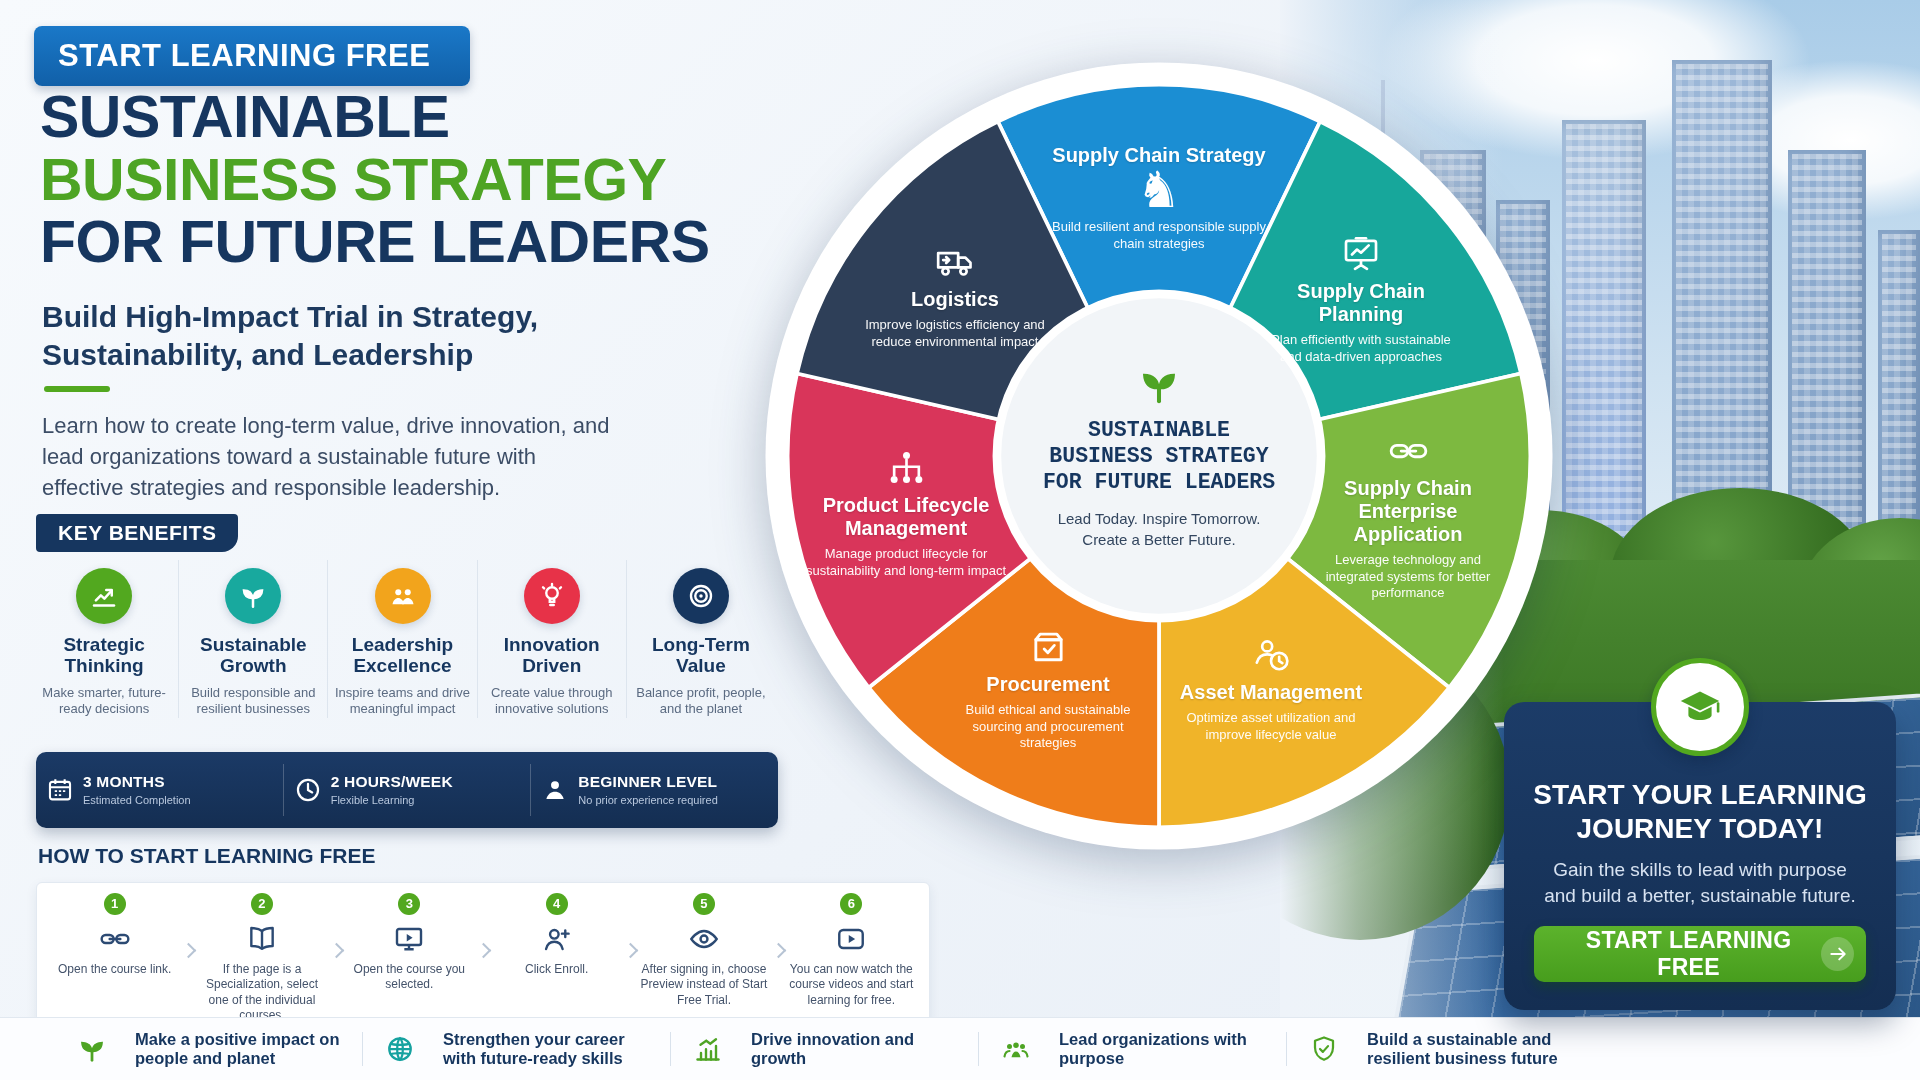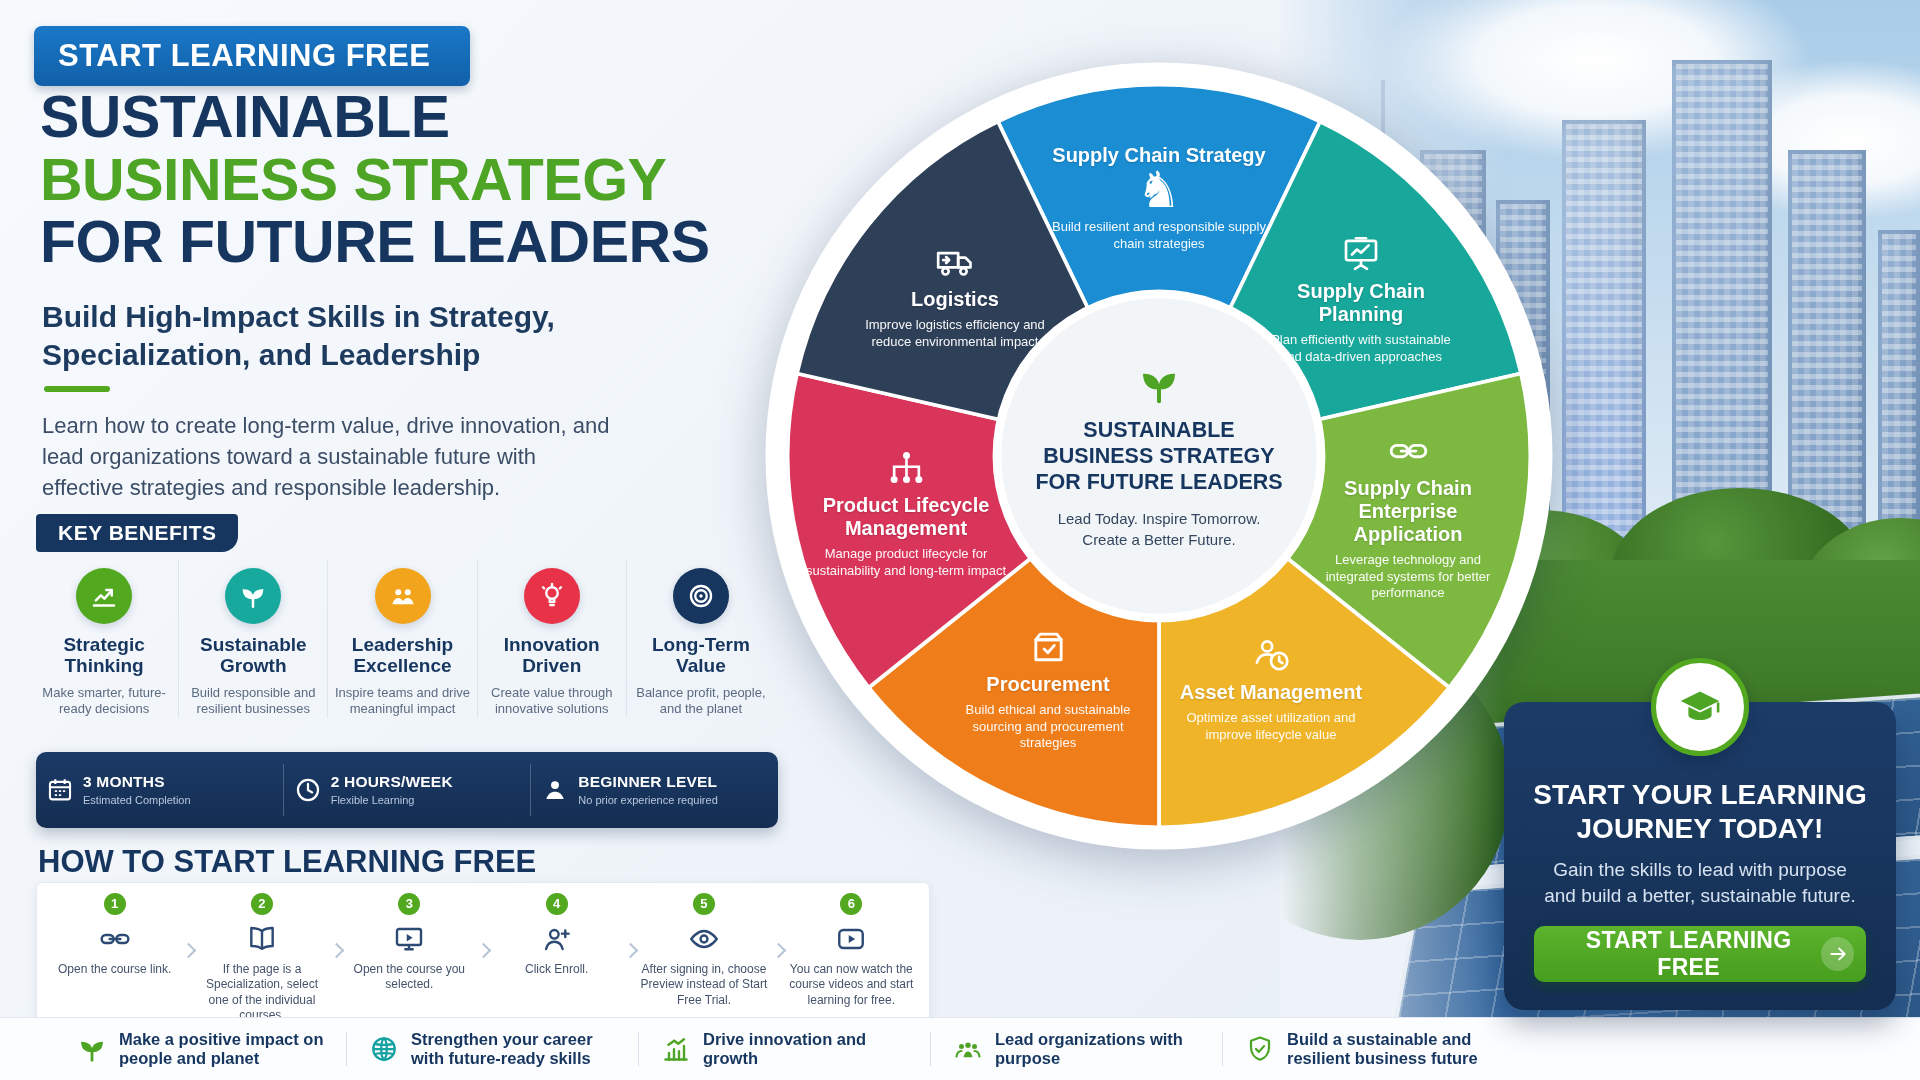--- a/index.html
+++ b/index.html
@@ -72,21 +72,21 @@
 
   .stats{position:absolute;left:36px;top:752px;width:742px;height:76px;z-index:2;
          background:linear-gradient(180deg,#1b3a66,#142e52);border-radius:10px;display:flex;align-items:center;
          box-shadow:0 6px 14px rgba(10,35,70,.25);}
   .stat{flex:1;display:flex;align-items:center;gap:9px;padding:0 10px;border-left:1px solid rgba(255,255,255,.22);height:52px;}
   .stat:first-child{border-left:none;}
   .stat svg{width:28px;height:28px;flex:0 0 auto;}
   .stat-title{font-size:15.5px;font-weight:bold;color:#fff;letter-spacing:.2px;}
   .stat-desc{font-size:11px;color:#b9c8de;line-height:1.25;margin-top:3px;}
 
-  .howto-heading{position:absolute;left:38px;top:844px;font-size:31px;font-weight:bold;color:#16365f;z-index:2;}
+  .howto-heading{position:absolute;left:38px;top:844px;font-size:21px;font-weight:bold;color:#16365f;z-index:2;}
   .steps{position:absolute;left:36px;top:882px;width:884px;display:flex;background:#ffffff;border:1px solid #e2e9f1;
          border-radius:6px;padding:10px 4px 8px;box-shadow:0 4px 12px rgba(20,50,90,.08);z-index:2;}
   .step{flex:1;position:relative;text-align:center;padding:0 10px;}
   .step + .step::before{content:"";position:absolute;left:-5px;top:52px;width:9px;height:9px;
          border-top:2px solid #b7c4d4;border-right:2px solid #b7c4d4;transform:rotate(45deg);}
   .step-num{width:22px;height:22px;border-radius:50%;background:#52a81f;color:#fff;font-size:13px;font-weight:bold;
             line-height:22px;margin:0 auto;}
   .step-icon{height:34px;margin-top:7px;display:flex;align-items:center;justify-content:center;}
   .step-icon svg{width:32px;height:32px;}
   .step-text{margin-top:6px;font-size:12px;color:#44536b;line-height:1.28;}
@@ -95,21 +95,21 @@
   .wheel{position:absolute;left:763px;top:60px;width:792px;height:792px;z-index:2;}
   .wheel-svg{position:absolute;inset:0;width:100%;height:100%;filter:drop-shadow(0 12px 26px rgba(15,40,75,.28));}
   .seg-label{position:absolute;transform:translate(-50%,-50%);text-align:center;color:#fff;}
   .seg-icon{height:46px;display:flex;align-items:center;justify-content:center;margin-bottom:3px;}
   .seg-icon svg{width:40px;height:40px;}
   .knight-glyph{font-size:50px;line-height:1;color:#fff;font-family:"DejaVu Sans",sans-serif;}
   .seg-title{font-size:20px;font-weight:bold;line-height:1.15;text-shadow:0 1px 2px rgba(0,0,0,.18);}
   .seg-desc{margin-top:6px;font-size:13px;line-height:1.28;color:rgba(255,255,255,.96);}
   .wheel-center{position:absolute;left:396px;top:396px;transform:translate(-50%,-50%);width:250px;text-align:center;}
   .center-icon svg{width:44px;height:44px;}
-  .center-title{margin-top:6px;font-size:21.5px;font-weight:bold;color:#16365f;line-height:1.22;}
+  .center-title{margin-top:6px;font-size:21.5px;font-weight:bold;color:#16365f;line-height:1.22;font-family:Liberation Mono, monospace;}
   .center-tagline{margin-top:12px;font-size:15px;color:#33465f;line-height:1.4;}
 
   
   .cta{position:absolute;left:1504px;top:702px;width:392px;height:308px;z-index:5;text-align:center;
        background:linear-gradient(180deg,#1c3c68,#142e52);border-radius:20px;box-shadow:0 14px 30px rgba(10,30,60,.35);}
   .cta-circle{position:absolute;left:50%;top:-44px;transform:translateX(-50%);width:88px;height:88px;border-radius:50%;
        background:#fff;border:5px solid #52a81f;display:flex;align-items:center;justify-content:center;
        box-shadow:0 6px 14px rgba(10,30,60,.3);}
   .cta-circle svg{width:48px;height:48px;}
   .cta-title{margin-top:76px;font-size:28px;font-weight:bold;color:#fff;line-height:1.2;padding:0 28px;}
@@ -117,21 +117,21 @@
   .cta-button{display:flex;align-items:center;justify-content:space-between;margin:18px auto 0;width:332px;height:56px;
        background:linear-gradient(180deg,#5cb32c,#479d1d);border:none;border-radius:10px;padding:0 12px 0 22px;
        color:#fff;font-family:inherit;font-size:23px;font-weight:bold;letter-spacing:.3px;cursor:pointer;
        box-shadow:0 5px 12px rgba(20,80,10,.35);}
   .cta-arrow{width:34px;height:34px;border-radius:50%;background:rgba(255,255,255,.22);display:flex;align-items:center;justify-content:center;}
   .cta-arrow svg{width:20px;height:20px;}
 
   
   .footer{position:absolute;left:0;right:0;bottom:0;height:62px;background:#fcfdff;border-top:1px solid #e1e8f0;
           display:flex;align-items:center;padding-left:55px;z-index:4;}
-  .f-item{display:flex;align-items:center;gap:12px;padding:0 22px;}
+  .f-item{display:flex;align-items:center;gap:28px;padding:0 22px;}
   .f-item svg{width:30px;height:30px;flex:0 0 auto;}
   .f-text{font-size:16.5px;font-weight:bold;color:#16365f;line-height:1.18;max-width:205px;}
   .f-sep{width:1px;height:34px;background:#d9e2ec;}
 </style>
 </head>
 <body>
 
 <div class="page">
 
   <div class="photo">
@@ -161,21 +161,21 @@
   <div class="badge">
     <span>START LEARNING FREE</span>
   </div>
 
   <h1 class="main-title">
     <span class="t-navy">SUSTAINABLE</span>
     <span class="t-green">BUSINESS STRATEGY</span>
     <span class="t-navy">FOR FUTURE LEADERS</span>
   </h1>
 
-  <div class="subtitle">Build High-Impact Skills in Strategy, Specialization, and Leadership</div>
+  <div class="subtitle">Build High-Impact Trial in Strategy, Sustainability, and Leadership</div>
   <div class="green-rule"></div>
   <div class="description">Learn how to create long-term value, drive innovation, and lead organizations toward a sustainable future with effective strategies and responsible leadership.</div>
 
   <div class="kb-badge">KEY BENEFITS</div>
 
   <div class="benefits">
     <div class="benefit">
       <div class="b-icon">
         <svg viewBox="0 0 24 24">
             <g fill="none" stroke="#fff" stroke-width="2" stroke-linecap="round" stroke-linejoin="round">

